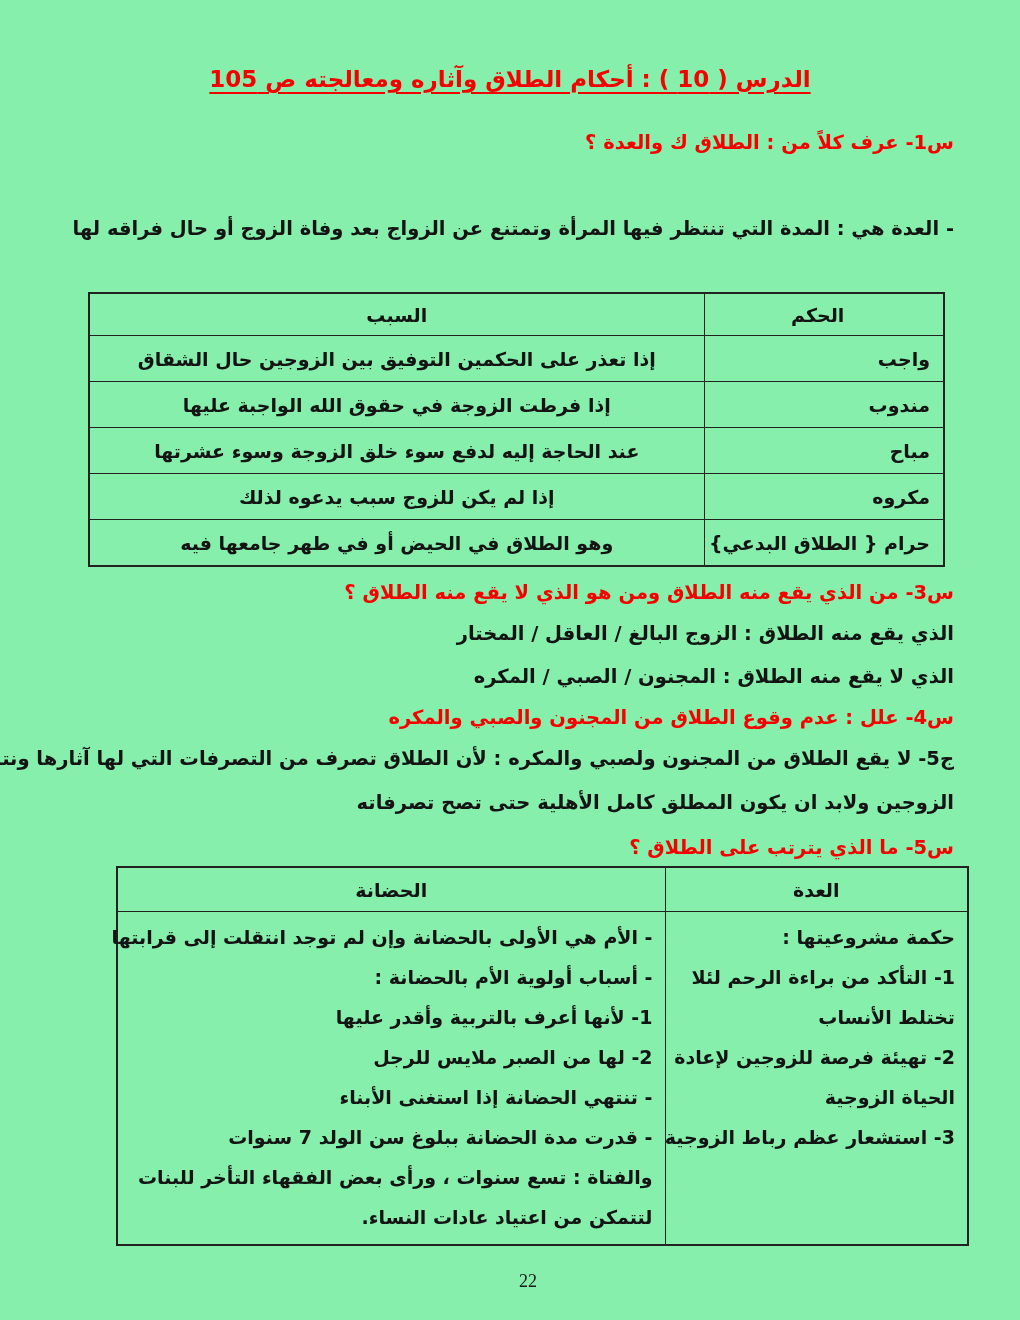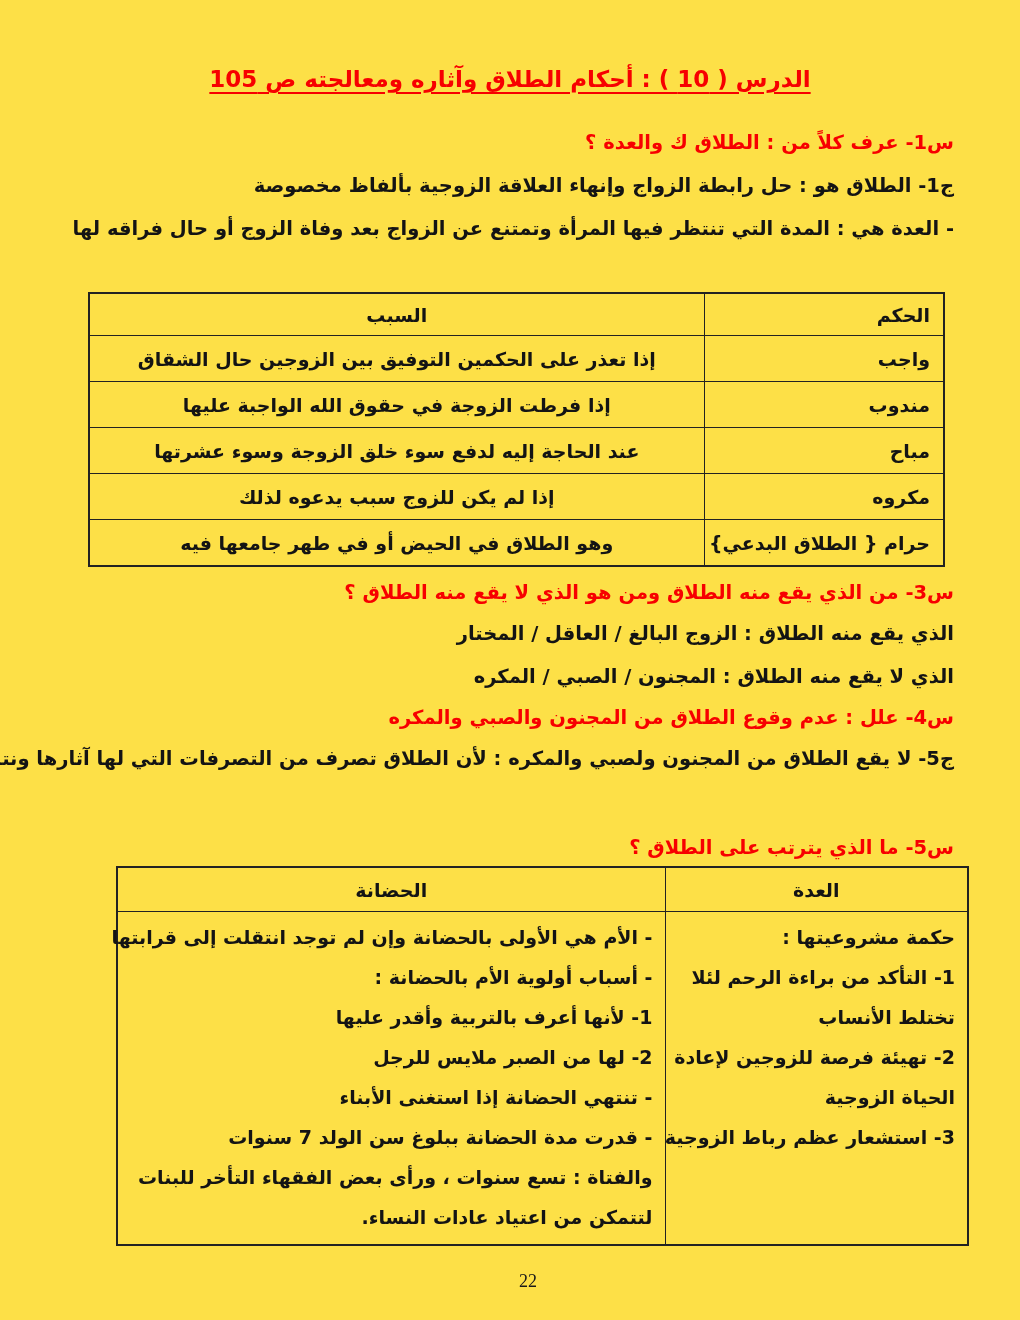--- a/index.html
+++ b/index.html
@@ -1,20 +1,20 @@
 <!DOCTYPE html>
 <html lang="ar" style="--red: #f70000; --ink: #141414; --border: #222222;"><head>
 <meta charset="utf-8">
 <style>
   html, body { margin: 0; padding: 0; background: #ffffff; }
   .page {
     position: relative;
     width: 1020px;
     height: 1320px;
-    background: #fde047;
+    background: #86efac;
     overflow: hidden;
     font-family: "DejaVu Sans", sans-serif;
     color: var(--ink, #141414);
   }
   .title {
     position: absolute;
     top: 66px; left: 0; right: 0;
     text-align: center;
     direction: rtl;
     font-size: 23px;
@@ -40,21 +40,21 @@
     table-layout: fixed;
     font-size: 19px;
     font-weight: bold;
     color: var(--ink, #141414);
     border: 2px solid var(--border, #222222);
   }
   .t th, .t td { border: 1px solid var(--border, #222222); }
   .t1 { top: 292px; left: 88px; width: 855px; }
   .t1 th { height: 39px; }
   .t1 td { height: 43px; }
-  .t1 .hukm { text-align: right; padding-right: 13px; }
+  .t1 .hukm { padding-right: 13px; }
   .t1 .sabab { text-align: center; padding: 0 6px; }
   .t2 { top: 866px; left: 116px; width: 851px; }
   .t2 th { height: 41px; text-align: center; }
   .t2 td.cell-top { vertical-align: top; padding: 5px 12px 7px 6px; }
   .t2-line { line-height: 40px; white-space: nowrap; text-align: right; direction: rtl; }
   .ub { text-underline-offset: 4px; }
   .pagenum {
     position: absolute;
     top: 1271px; left: 0; right: 0;
     text-align: center;
@@ -66,21 +66,20 @@
   }
 </style>
 </head>
 <body>
 
 <div class="page">
 
   <div class="title">الدرس ( 10 ) : أحكام الطلاق وآثاره ومعالجته ص 105</div>
 
   <div class="line red" style="top:131px">س1- عرف كلاً من : الطلاق ك والعدة ؟</div>
-  <div class="line" style="top:174px">ج1- الطلاق هو :  حل رابطة الزواج وإنهاء العلاقة الزوجية بألفاظ مخصوصة</div>
   <div class="line" style="top:217px">- العدة هي : المدة التي تنتظر فيها المرأة وتمتنع عن الزواج بعد وفاة الزوج أو حال فراقه لها</div>
 
 
   <table class="t t1">
     <colgroup>
         <col style="width:240px">
         <col style="width:615px">
       </colgroup>
     <tbody>
       <tr>
@@ -109,20 +108,21 @@
       </tr>
     </tbody>
   </table>
 
   <div class="line red" style="top:581px">س3- من الذي يقع منه الطلاق ومن هو الذي لا يقع منه الطلاق ؟</div>
   <div class="line" style="top:665px">الذي لا يقع منه الطلاق : المجنون / الصبي / المكره</div>
   <div class="line" style="top:622px">الذي يقع منه الطلاق : الزوج البالغ / العاقل / المختار</div>
 
   <div class="line red" style="top:706px">س4- علل : عدم وقوع الطلاق من المجنون والصبي والمكره</div>
   <div class="line" style="top:747px">ج5- لا يقع الطلاق من المجنون ولصبي والمكره : لأن الطلاق تصرف من التصرفات التي لها آثارها ونتائجها في حياة</div>
+  <div class="line" style="top:791px">الزوجين  ولابد ان يكون المطلق كامل الأهلية حتى تصح تصرفاته</div>
 
   <div class="line red" style="top:836px">س5-  ما الذي يترتب على الطلاق ؟</div>
 
   <table class="t t2">
     <colgroup>
         <col style="width:303px">
         <col style="width:548px">
       </colgroup>
     <tbody>
       <tr>

